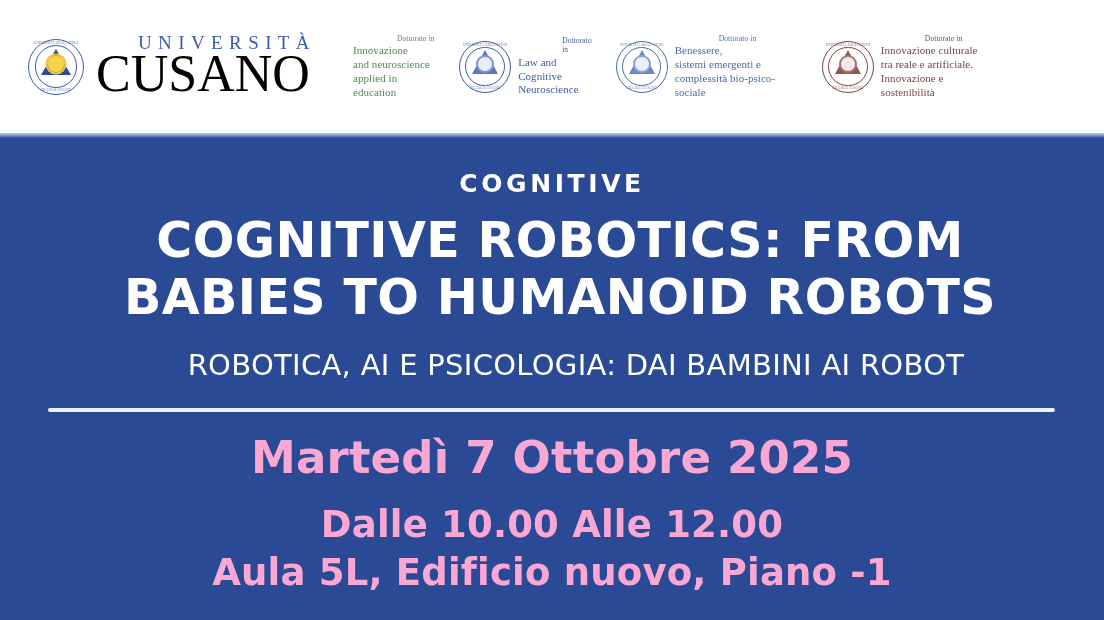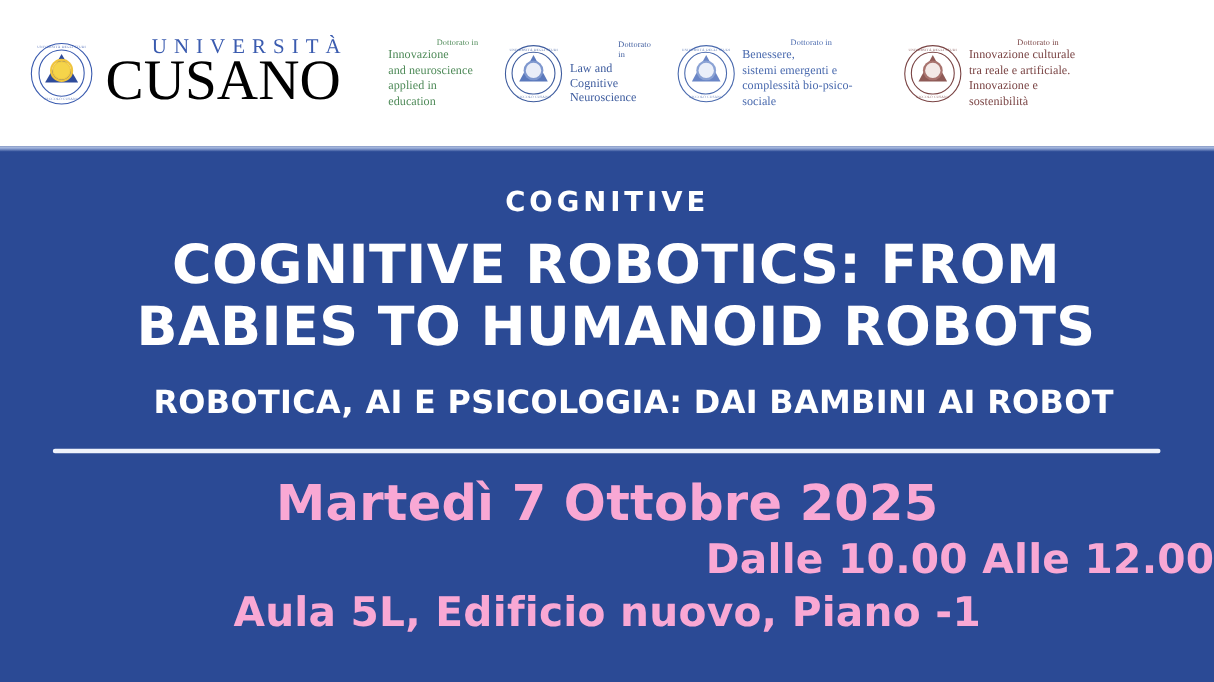--- a/index.html
+++ b/index.html
@@ -188,21 +188,21 @@
   }
   .title-main .tl { display: block; }
 
   .title-sub {
     position: absolute;
     left: 0; right: 0;
     top: 215px;
     text-align: center;
     color: #ffffff;
     font-size: 29px;
-    font-weight: bold;
+    font-weight: normal;
     letter-spacing: .3px;
     font-family: "DejaVu Sans", sans-serif;
     padding-left: 48px;
   }
 
   .divider {
     position: absolute;
     left: 48px;
     top: 275px;
     width: 1007px;
@@ -224,22 +224,21 @@
     display: block;
     font-size: 45px;
     line-height: 1.12;
     letter-spacing: .2px;
   }
   .details .d2 {
     display: block;
     font-size: 37px;
     line-height: 1.18;
     letter-spacing: .2px;
-    margin-top: 4px;
-    text-align: right;
+    margin-top: 20px;
   }
   .details .d3 {
     display: block;
     font-size: 37px;
     line-height: 1.18;
     letter-spacing: .2px;
     margin-top: 4px;
     text-align: center;
   }
 </style>

